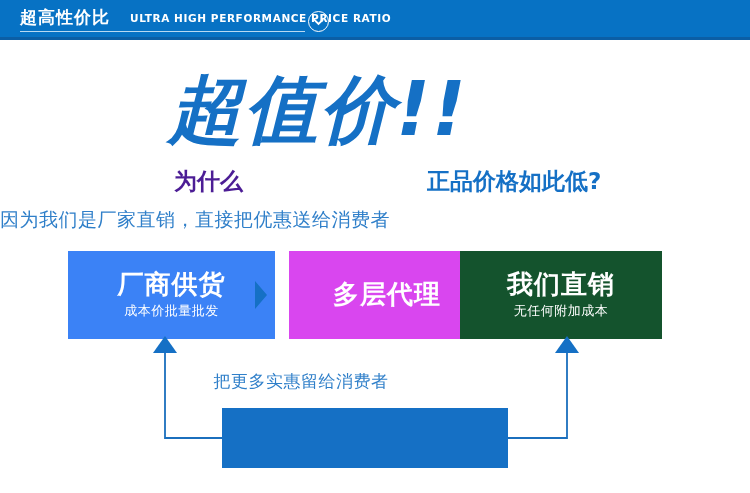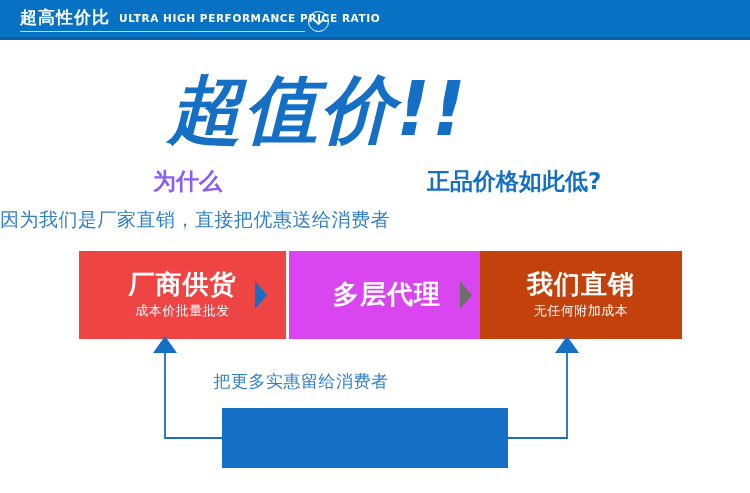--- a/index.html
+++ b/index.html
@@ -25,21 +25,21 @@
     margin-left:20px;
     letter-spacing:1px;
     line-height:1;
     padding-bottom:3px;
   }
   .header-sub{
     color:#ffffff;
     font-size:10.5px;
     font-weight:700;
     letter-spacing:0.6px;
-    margin-left:9px;
+    margin-left:20px;
     padding-bottom:2px;
     white-space:nowrap;
   }
   .header-rule{
     position:absolute;
     left:20px; top:31px;
     width:285px; height:1px;
     background:#b8d9f2;
   }
   .header-chevron{
@@ -66,22 +66,22 @@
     font-style:italic;
   }
 
   
   .question-row{
     position:absolute;
     left:0; top:168px; width:750px;
     height:30px;
   }
   .q-left{
-    position:absolute; left:153px; top:0;
-    color:#8b5cf6; font-size:23px; font-weight:700; line-height:1.2;
+    position:absolute; left:174px; top:0;
+    color:#4c1d95; font-size:23px; font-weight:700; line-height:1.2;
     white-space:nowrap;
   }
   .q-right{
     position:absolute; left:392px; top:0;
     color:#1570c5; font-size:23px; font-weight:700; line-height:1.2;
     white-space:nowrap;
     margin-left:35px;
   }
 
   
@@ -101,23 +101,23 @@
   .flow{
     position:absolute;
     left:68px; top:251px;
     width:614px; height:88px;
   }
   .flow-box{
     position:absolute; top:0; height:88px;
     display:flex; flex-direction:column;
     align-items:center; justify-content:center;
   }
-  .flow-box.b1{ left:0;   width:207px; background:#ef4444;margin-left:11px; }
+  .flow-box.b1{ left:0;   width:207px; background:#3b82f6; }
   .flow-box.b2{ left:221px; width:196px; background:#d946ef; }
-  .flow-box.b3{ left:412px; width:202px; background:#c2410c; }
+  .flow-box.b3{ left:392px; width:202px; background:#14532d; }
 
   .box-title{
     color:#ffffff;
     font-size:26px;
     font-weight:700;
     line-height:1.15;
     letter-spacing:1px;
     white-space:nowrap;
   }
   .box-sub{

